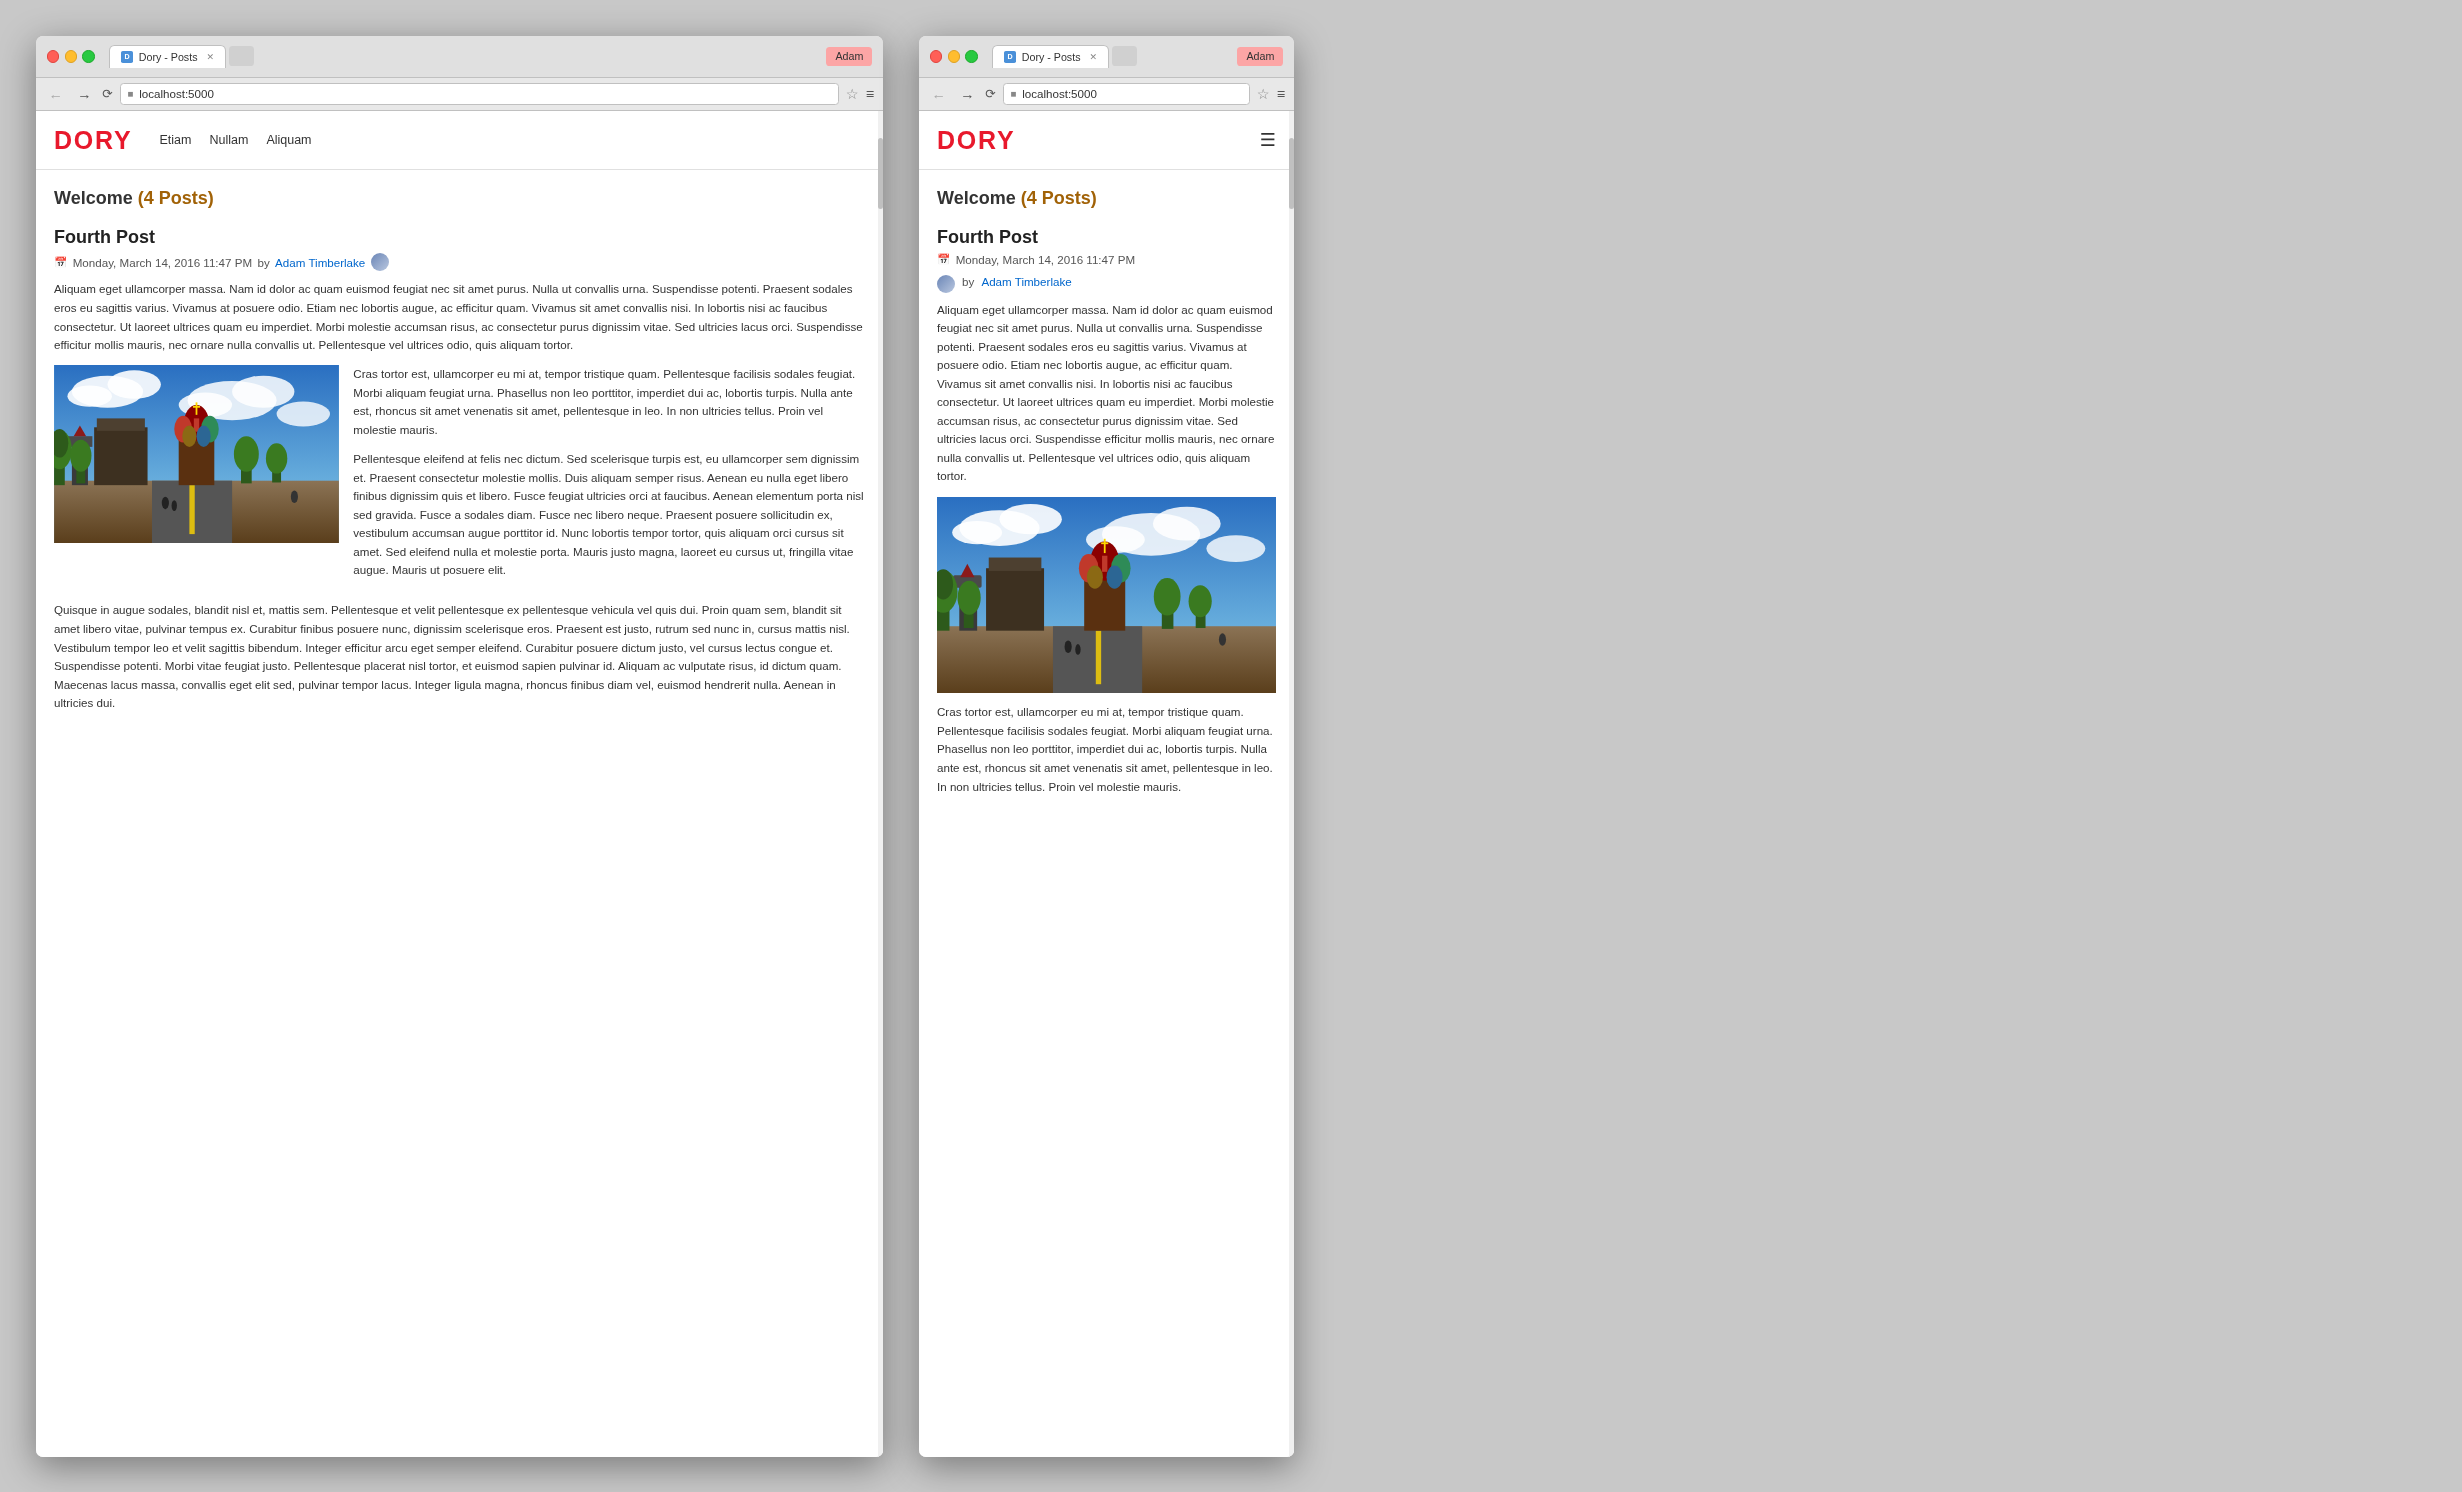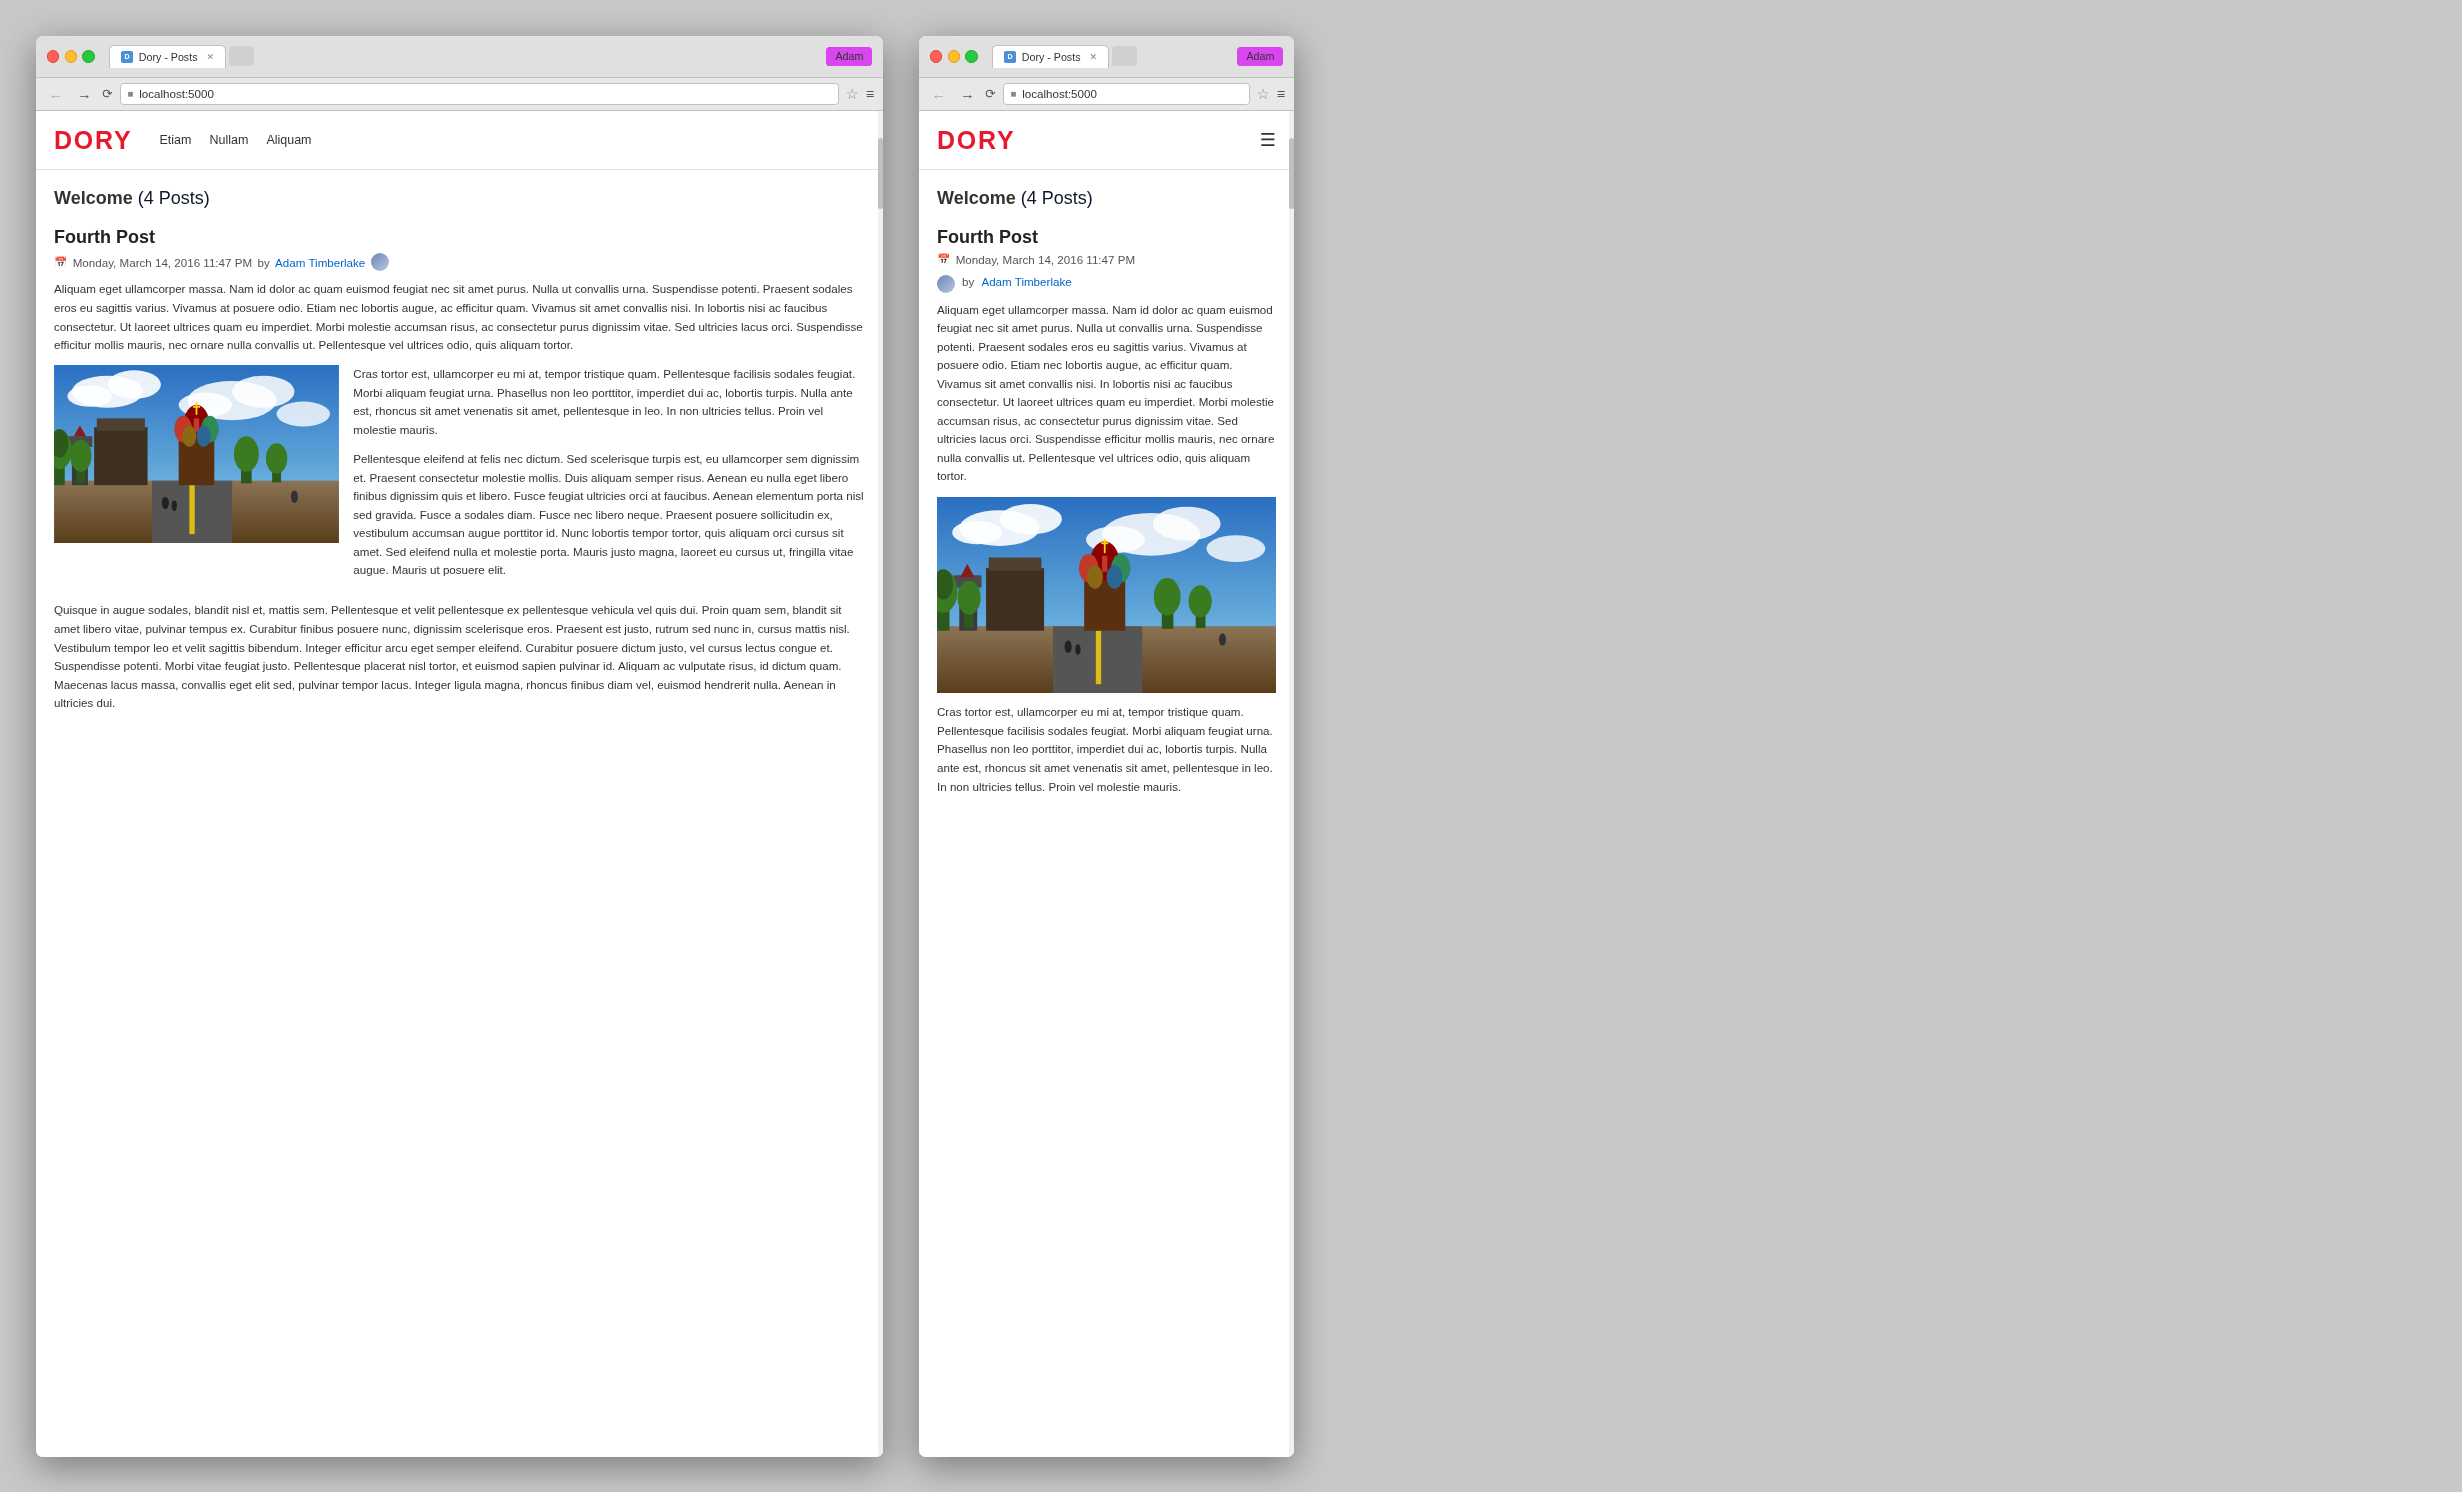--- a/index.html
+++ b/index.html
@@ -106,21 +106,21 @@
       height: 19.6px;
       display: flex;
       align-items: center;
       justify-content: center;
       font-size: 12.5px;
       color: #666;
       margin-left: 3.6px;
     }
 
     .user-btn {
-      background: #d946ef;
+      background: #fca5a5;
       border-radius: 3.6px;
       padding: 3.6px 9px;
       font-size: 10.7px;
       color: #333;
       margin-left: auto;
     }
 
     
     .address-bar {
       background: #e8e8e8;
@@ -236,22 +236,22 @@
       font-weight: 400;
       color: #333;
       margin-bottom: 18px;
     }
 
     .welcome-heading strong {
       font-weight: 700;
     }
 
     .welcome-heading span {
-      font-weight: 400;
-      color: #0f172a;
+      font-weight: 700;
+      color: #a16207;
     }
 
     .post-title {
       font-size: 18px;
       font-weight: 700;
       color: #222;
       margin-bottom: 5.4px;
     }
 
     .post-meta {

